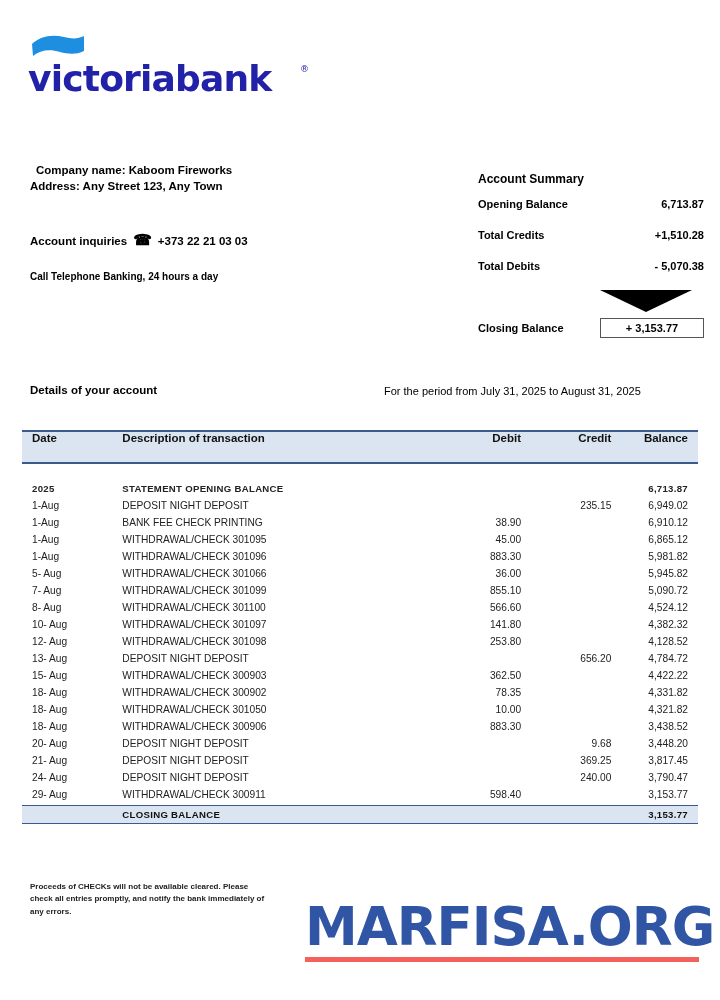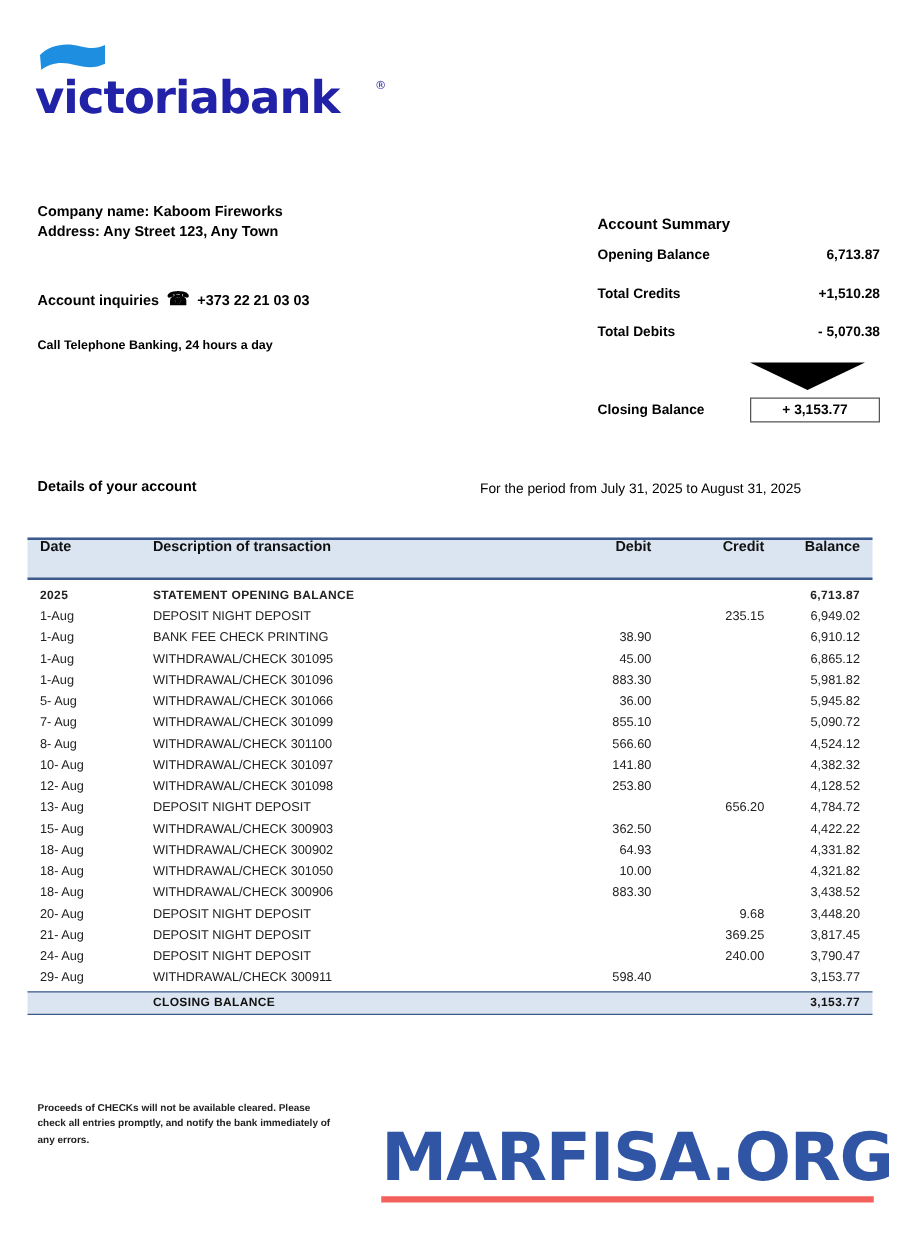--- a/index.html
+++ b/index.html
@@ -61,21 +61,21 @@
     position: absolute;
     left: 30px;
     top: 133px;
     font-size: 14.5px;
     font-weight: bold;
     letter-spacing: 0.2px;
     color: #000;
   }
   .company-name {
     position: absolute;
-    left: 30px;
+    left: 36px;
     top: 164px;
     font-size: 11.5px;
     font-weight: bold;
     color: #000;
   }
   .company-addr {
     position: absolute;
     left: 30px;
     top: 180px;
     font-size: 11.5px;
@@ -203,21 +203,21 @@
     background: #dbe5f1;
     border-top: 2px solid #3c5a8c;
     border-bottom: 2px solid #3c5a8c;
     height: 30px;
     display: flex;
     align-items: flex-start;
     font-size: 11.5px;
     font-weight: bold;
     color: #111;
   }
-  .t-rows { padding-top: 4px; }
+  .t-rows { padding-top: 16px; }
   .t-row {
     display: flex;
     align-items: center;
     height: 17px;
     font-size: 10.2px;
     color: #222;
   }
   .t-row.bold { font-weight: bold; letter-spacing: 0.3px; font-size: 9.6px; }
   .t-foot {
     background: #dbe5f1;
@@ -415,21 +415,21 @@
         <div class="t-row">
           <div class="c-date">15- Aug</div>
           <div class="c-desc">WITHDRAWAL/CHECK 300903</div>
           <div class="c-debit">362.50</div>
           <div class="c-cred"></div>
           <div class="c-bal">4,422.22</div>
         </div>
         <div class="t-row">
           <div class="c-date">18- Aug</div>
           <div class="c-desc">WITHDRAWAL/CHECK 300902</div>
-          <div class="c-debit">64.93</div>
+          <div class="c-debit">78.35</div>
           <div class="c-cred"></div>
           <div class="c-bal">4,331.82</div>
         </div>
         <div class="t-row">
           <div class="c-date">18- Aug</div>
           <div class="c-desc">WITHDRAWAL/CHECK 301050</div>
           <div class="c-debit">10.00</div>
           <div class="c-cred"></div>
           <div class="c-bal">4,321.82</div>
         </div>

